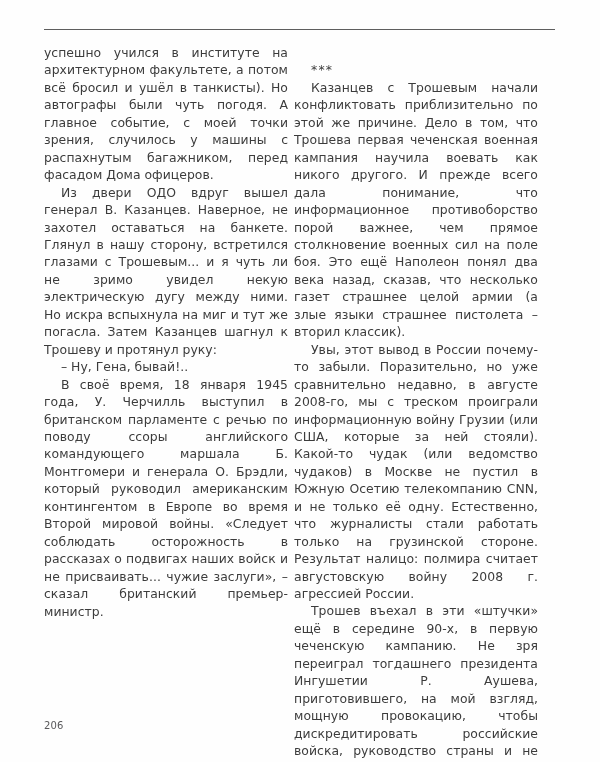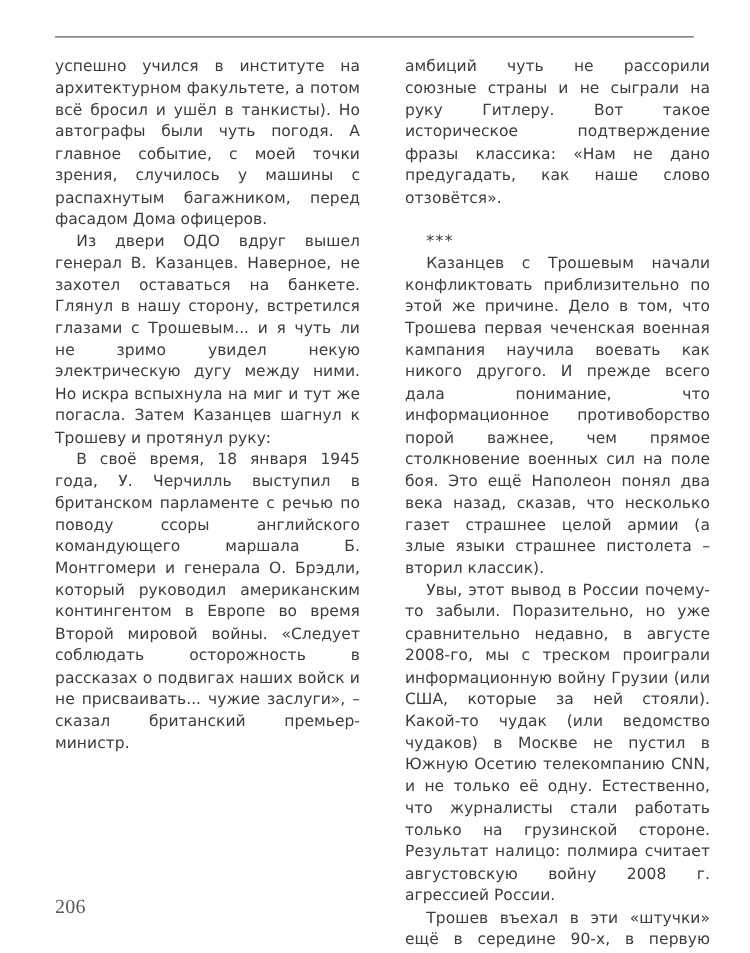--- a/index.html
+++ b/index.html
@@ -37,21 +37,21 @@
 
   
   .columns {
     position: absolute;
     left: 44px;
     top: 44px;
     width: 512px;
     height: 640px;
     display: flex;
     flex-direction: row;
-    gap: 36px;
+    gap: 6px;
   }
   .column {
     width: 244px;
     flex: 0 0 244px;
   }
 
   p.para {
     margin: 0;
     font-size: 12.4px;
     line-height: 17.45px;
@@ -77,42 +77,41 @@
   }
   .spacer-line {
     height: 17.45px;
   }
 
   
   .folio {
     position: absolute;
     left: 44px;
     top: 719px;
-    font-size: 16px;
+    font-size: 10px;
     line-height: 14px;
     color: #59595b;
     letter-spacing: 0.2px;
-    font-family: Liberation Serif, serif;
   }
 </style>
 </head>
 <body>
 
 <div class="page">
 
   <div class="header-rule"></div>
 
   <div class="columns">
     <div class="column" id="col-left">
         <p class="para no-indent">успешно учился в институте на архитектурном факультете, а потом всё бросил и ушёл в танкисты). Но автографы были чуть погодя. А главное событие, с моей точки зрения, случилось у машины с распахнутым багажником, перед фасадом Дома офицеров.</p>
         <p class="para">Из двери ОДО вдруг вышел генерал В. Казанцев. Наверное, не захотел оставаться на банкете. Глянул в нашу сторону, встретился глазами с Трошевым... и я чуть ли не зримо увидел некую электрическую дугу между ними. Но искра вспыхнула на миг и тут же погасла. Затем Казанцев шагнул к Трошеву и протянул руку:</p>
+        <p class="para">– Ну, Гена, бывай!..</p>
         <p class="para">В своё время, 18 января 1945 года, У. Черчилль выступил в британском парламенте с речью по поводу ссоры английского командующего маршала Б. Монтгомери и генерала О. Брэдли, который руководил американским контингентом в Европе во время Второй мировой войны. «Следует соблюдать осторожность в рассказах о подвигах наших войск и не присваивать... чужие заслуги», – сказал британский премьер-министр.</p>
       </div>
     <div class="column" id="col-right">
-        <p class="para no-indent">амбиций чуть не рассорили союзные страны и не сыграли на руку Гитлеру. Вот такое историческое подтверждение фразы классика: «Нам не дано предугадать, как наше слово отзовётся».</p>
         <div class="spacer-line"></div>
         <p class="asterisks">***</p>
         <p class="para">Казанцев с Трошевым начали конфликтовать приблизительно по этой же причине. Дело в том, что Трошева первая чеченская военная кампания научила воевать как никого другого. И прежде всего дала понимание, что информационное противоборство порой важнее, чем прямое столкновение военных сил на поле боя. Это ещё Наполеон понял два века назад, сказав, что несколько газет страшнее целой армии (а злые языки страшнее пистолета – вторил классик).</p>
         <p class="para">Увы, этот вывод в России почему-то забыли. Поразительно, но уже сравнительно недавно, в августе 2008-го, мы с треском проиграли информационную войну Грузии (или США, которые за ней стояли). Какой-то чудак (или ведомство чудаков) в Москве не пустил в Южную Осетию телекомпанию CNN, и не только её одну. Естественно, что журналисты стали работать только на грузинской стороне. Результат налицо: полмира считает августовскую войну 2008 г. агрессией России.</p>
         <p class="para">Трошев въехал в эти «штучки» ещё в середине 90-х, в первую чеченскую кампанию. Не зря переиграл тогдашнего президента Ингушетии Р. Аушева, приготовившего, на мой взгляд, мощную провокацию, чтобы дискредитировать российские войска, руководство страны и не пускать армейские колонны через территорию республики.</p>
       </div>
   </div>
 
   <div class="folio">206</div>
 

